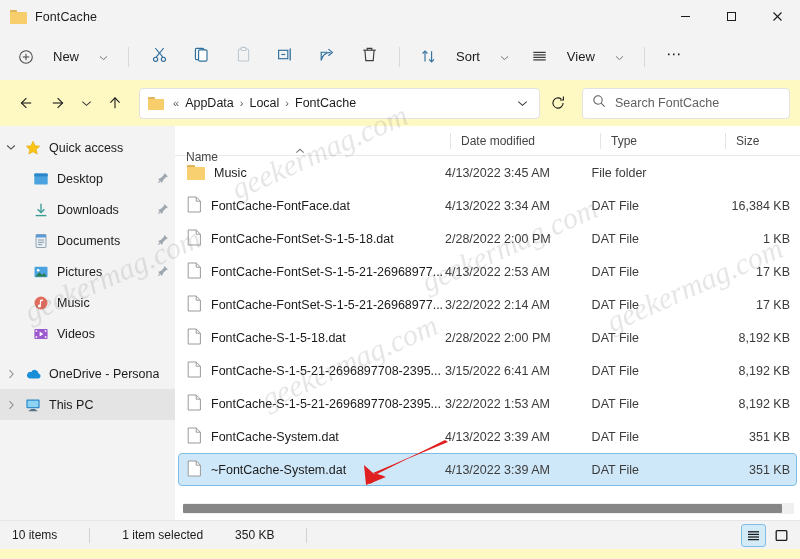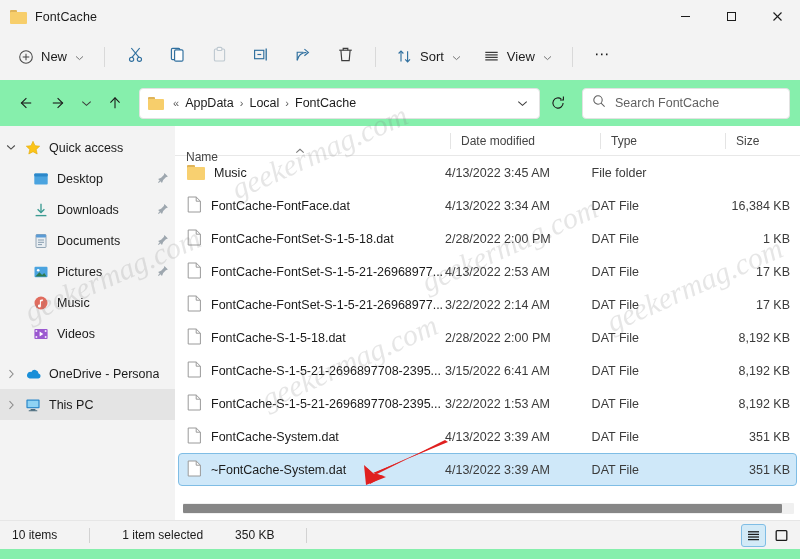--- a/index.html
+++ b/index.html
@@ -3,42 +3,42 @@
 <meta charset="utf-8">
 <style>
   * { box-sizing: border-box; margin: 0; padding: 0; }
   html, body {
     width: 800px; height: 559px;
     font-family: "Liberation Sans", sans-serif;
     background: #ffffff;
     overflow: hidden;
     -webkit-font-smoothing: antialiased;
   }
-  #app { position: relative; width: 800px; height: 559px; background: #86efac; }
+  #app { position: relative; width: 800px; height: 559px; background: #fef9c3; }
 
   
   .titlebar {
     height: 33px; display: flex; align-items: center;
     background: #f3f3f3; padding-left: 10px;
   }
   .title-folder-icon { width: 17px; height: 14px; position: relative; margin-right: 8px; }
   .title-folder-icon .tab { position:absolute; left:0; top:0; width:7px; height:3px; background:#dfb45a; border-radius:1px 1px 0 0; }
   .title-folder-icon .body { position:absolute; left:0; top:2px; width:17px; height:12px; background:#f7ce6b; border-radius:1px; }
   .titlebar .title-text { font-size: 12.5px; color: #1b1b1b; letter-spacing: .1px; }
   .wincontrols { margin-left: auto; display: flex; height: 33px; }
   .wc { width: 46px; height: 33px; display: flex; align-items: center; justify-content: center; }
   .wc svg { display:block; }
 
   
   .commandbar {
     height: 47px; display: flex; align-items: center;
     padding: 0 8px; background: #f3f3f3; gap: 2px;
   }
   .cmd-btn {
-    display: flex; align-items: center; gap: 7px;
+    display: flex; align-items: center; gap: 19px;
     height: 33px; padding: 0 10px; border-radius: 4px;
     font-size: 13px; color: #1b1b1b; white-space: nowrap;
   }
   .cmd-icon { display: flex; align-items: center; justify-content: center; }
   .chev-sm { margin-left: 1px; opacity: .75; }
   .cmd-sep { width: 1px; height: 20px; background: #d9d9d9; margin: 0 8px; }
   .icon-btn {
     width: 40px; height: 33px; border-radius: 4px;
     display: flex; align-items: center; justify-content: center;
   }

